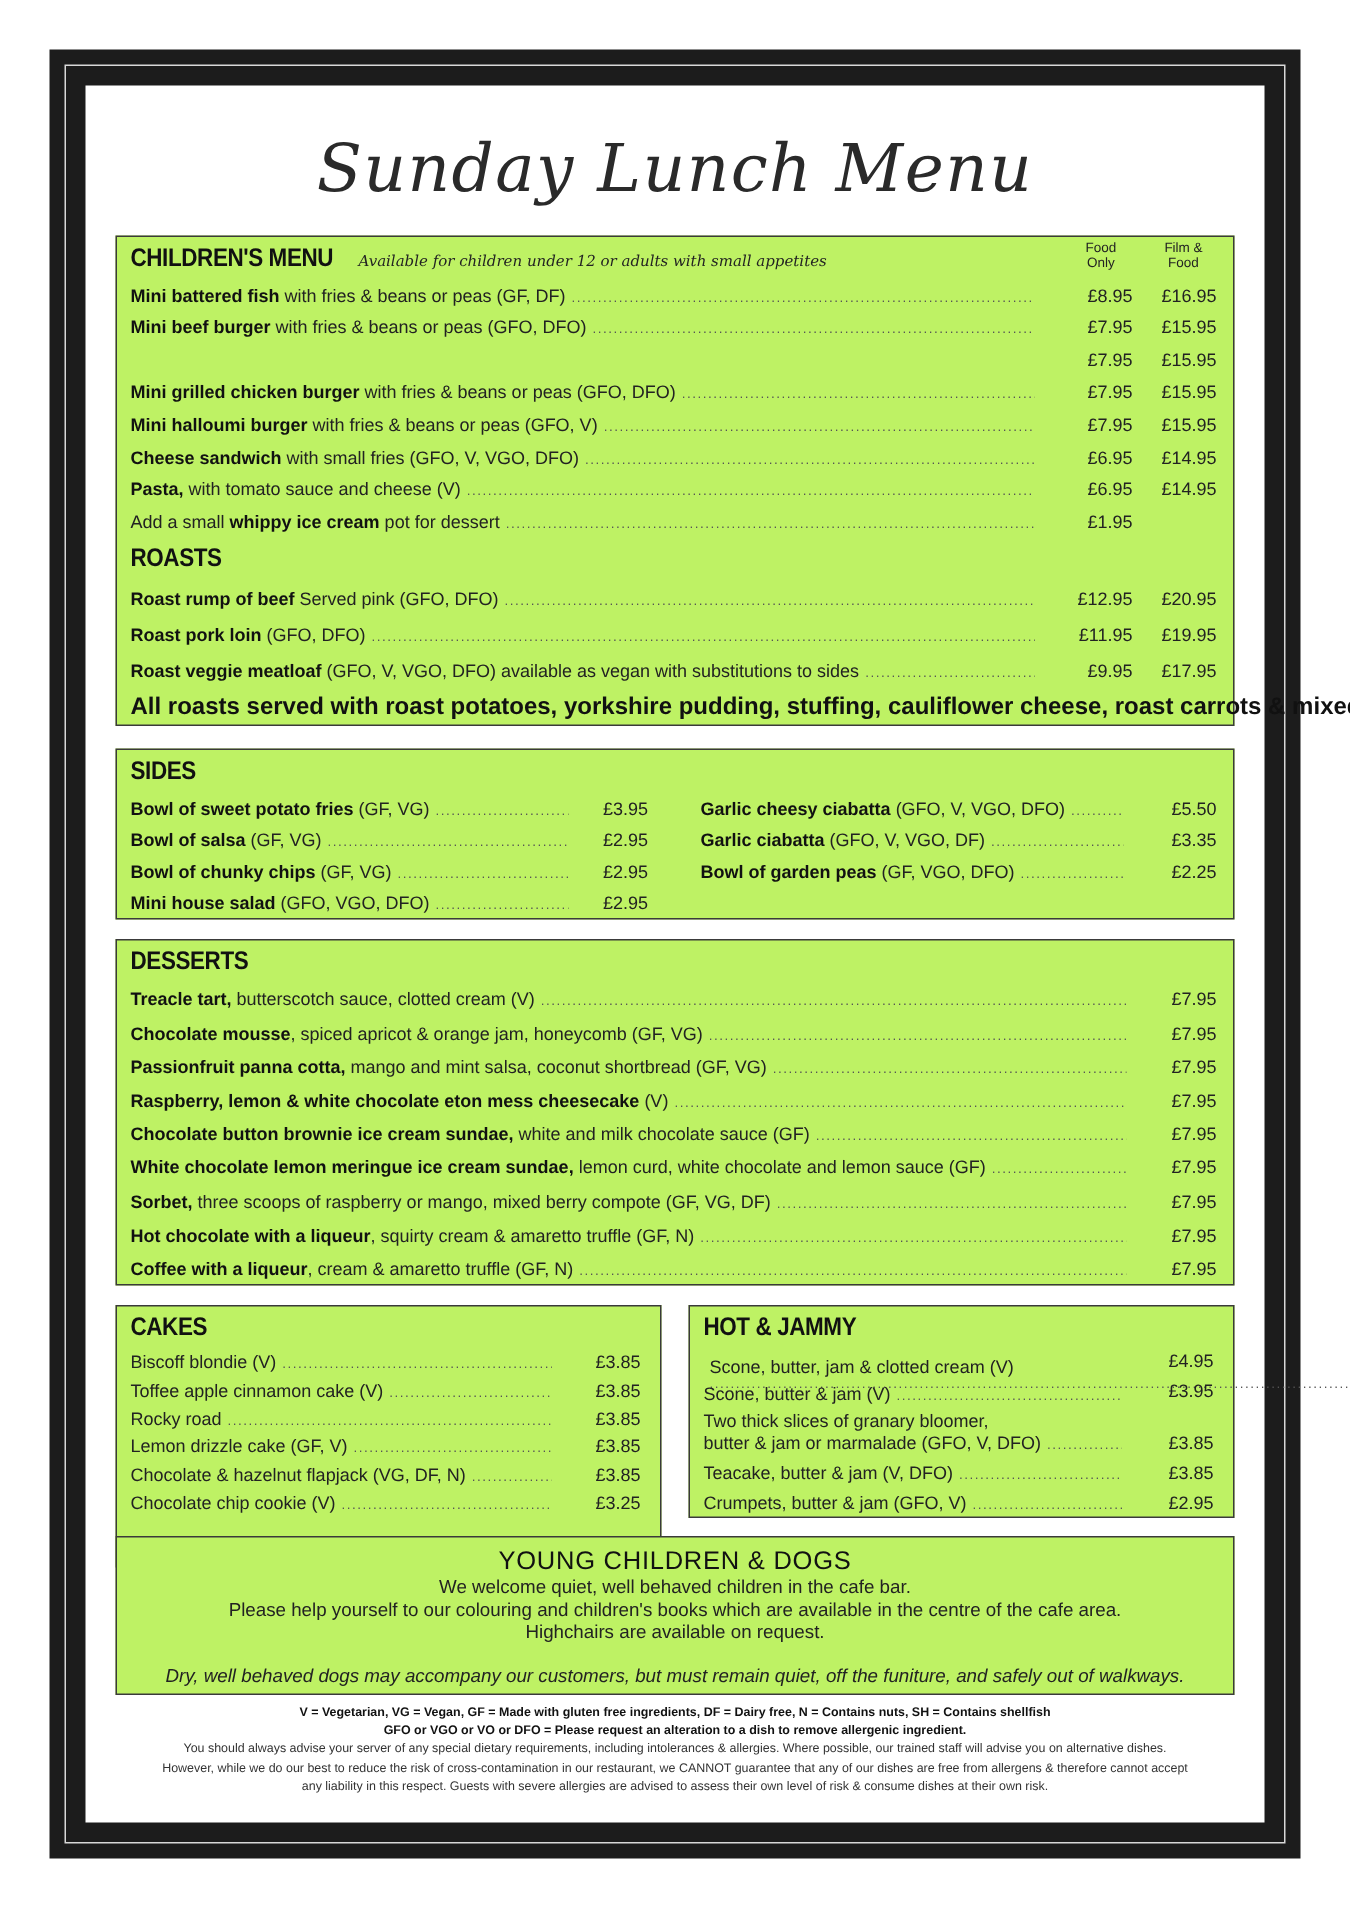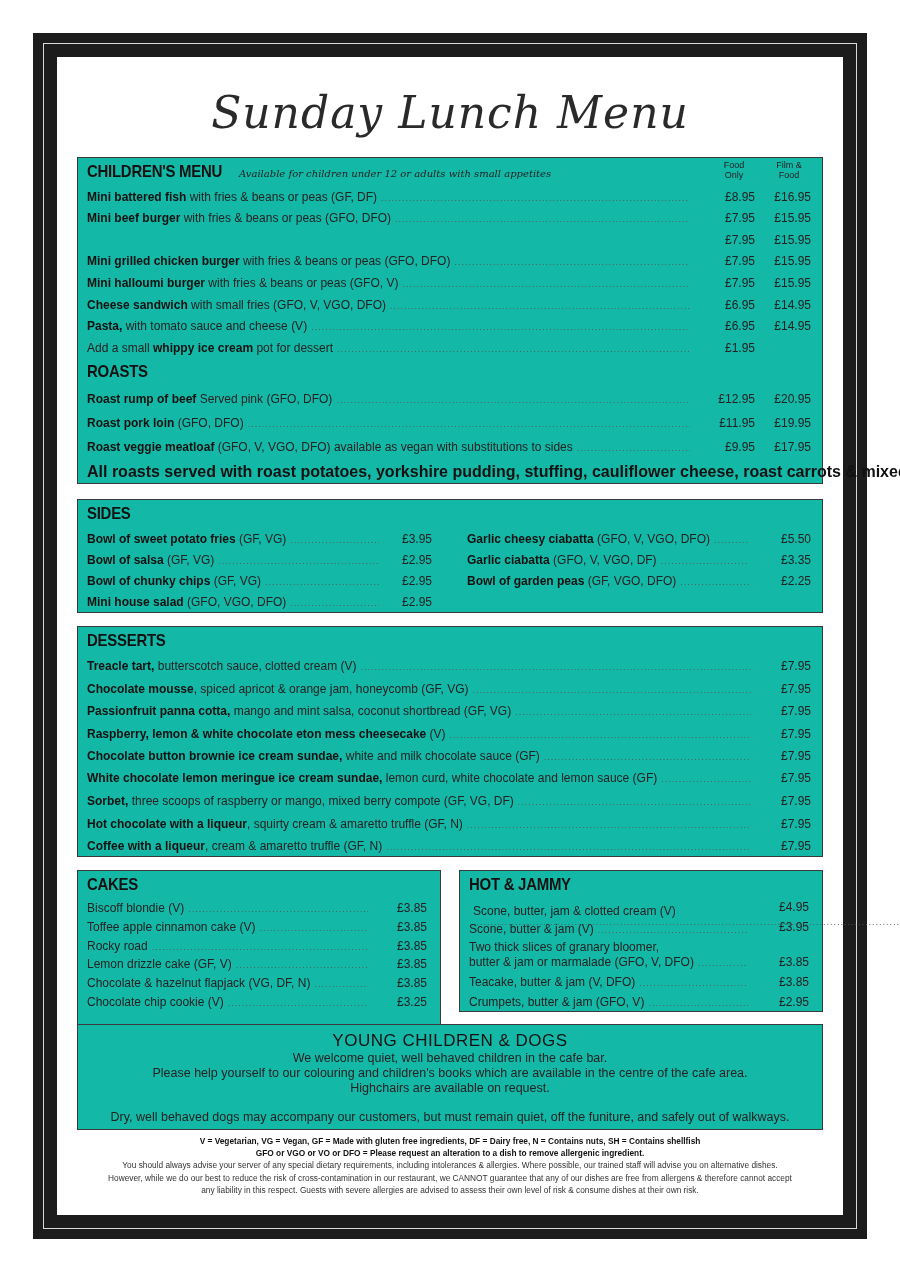--- a/index.html
+++ b/index.html
@@ -19,21 +19,21 @@
     background: #ffffff;
   }
 
   .title {
     position: absolute; left: 0; right: 0; top: 30px; text-align: center;
     font-family: "DejaVu Serif", serif; font-style: italic; font-size: 44px;
     color: #2a2a2a; letter-spacing: 1px; font-weight: normal;
   }
 
   .box {
-    position: absolute; border: 1.5px solid #3a3a3a; background: #14b8a6;
+    position: absolute; border: 1.5px solid #3a3a3a; background: #bef264;
   }
   .sec-head {
     font-family: "Liberation Sans Narrow", "Liberation Sans", sans-serif;
     font-size: 17px; font-weight: bold; letter-spacing: -0.3px; color: #111;
     text-transform: uppercase; transform: scaleX(0.88); transform-origin: left center;
     display: inline-block; white-space: nowrap;
   }
   .row {
     position: absolute; left: 9px; font-size: 12px; color: #222;
     display: flex; align-items: baseline; white-space: nowrap;
@@ -329,21 +329,21 @@
         <span class="dots"></span>
       </div>
     <div class="price" style="left:293px; top:124px;">£2.95</div>
   </div>
 
   <div class="box" style="left:20px; top:967px; width:746px; height:106px;">
     <div class="info-title">YOUNG CHILDREN &amp; DOGS</div>
     <div class="info-line">We welcome quiet, well behaved children in the cafe bar.</div>
     <div class="info-line">Please help yourself to our colouring and children's books which are available in the centre of the cafe area.</div>
     <div class="info-line">Highchairs are available on request.</div>
-    <div class="info-line" style="margin-top:14px;">Dry, well behaved dogs may accompany our customers, but must remain quiet, off the funiture, and safely out of walkways.</div>
+    <div class="info-line" style="margin-top:14px;font-style:italic;">Dry, well behaved dogs may accompany our customers, but must remain quiet, off the funiture, and safely out of walkways.</div>
   </div>
 
   <div class="legal">
     <div class="b">V = Vegetarian, VG = Vegan, GF = Made with gluten free ingredients, DF = Dairy free, N = Contains nuts, SH = Contains shellfish</div>
     <div class="b">GFO or VGO or VO or DFO = Please request an alteration to a dish to remove allergenic ingredient.</div>
     <div>You should always advise your server of any special dietary requirements, including intolerances &amp; allergies. Where possible, our trained staff will advise you on alternative dishes.</div>
     <div>However, while we do our best to reduce the risk of cross-contamination in our restaurant, we CANNOT guarantee that any of our dishes are free from allergens &amp; therefore cannot accept</div>
     <div>any liability in this respect. Guests with severe allergies are advised to assess their own level of risk &amp; consume dishes at their own risk.</div>
   </div>
 </div>

